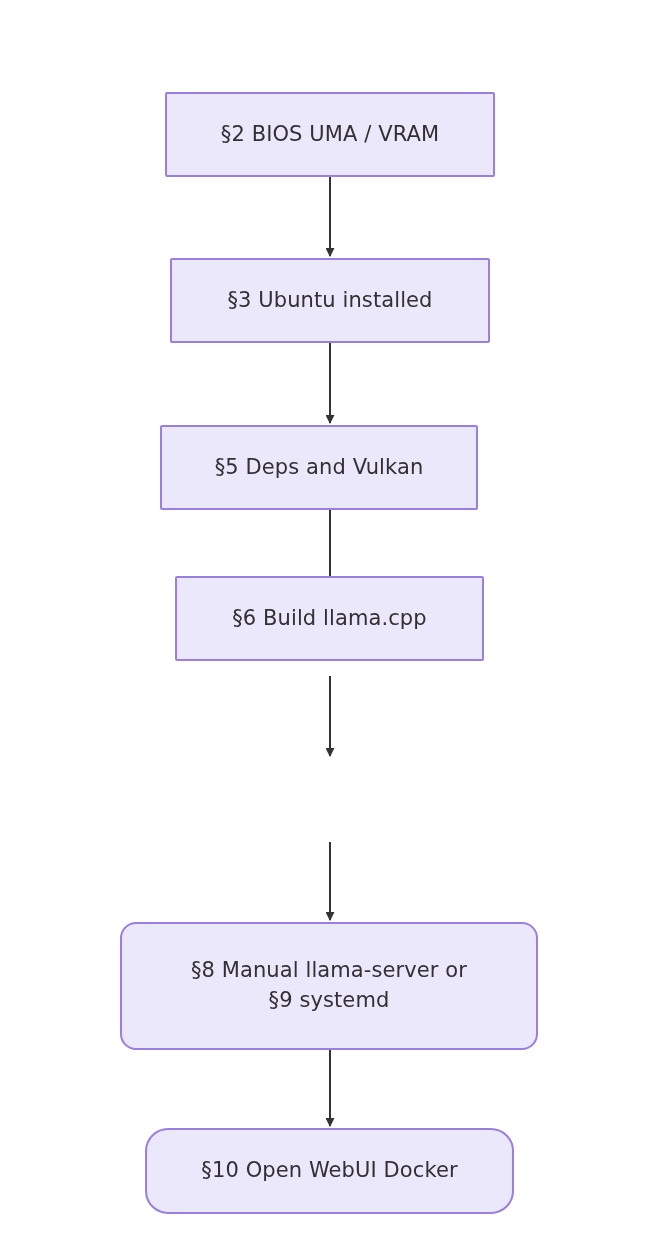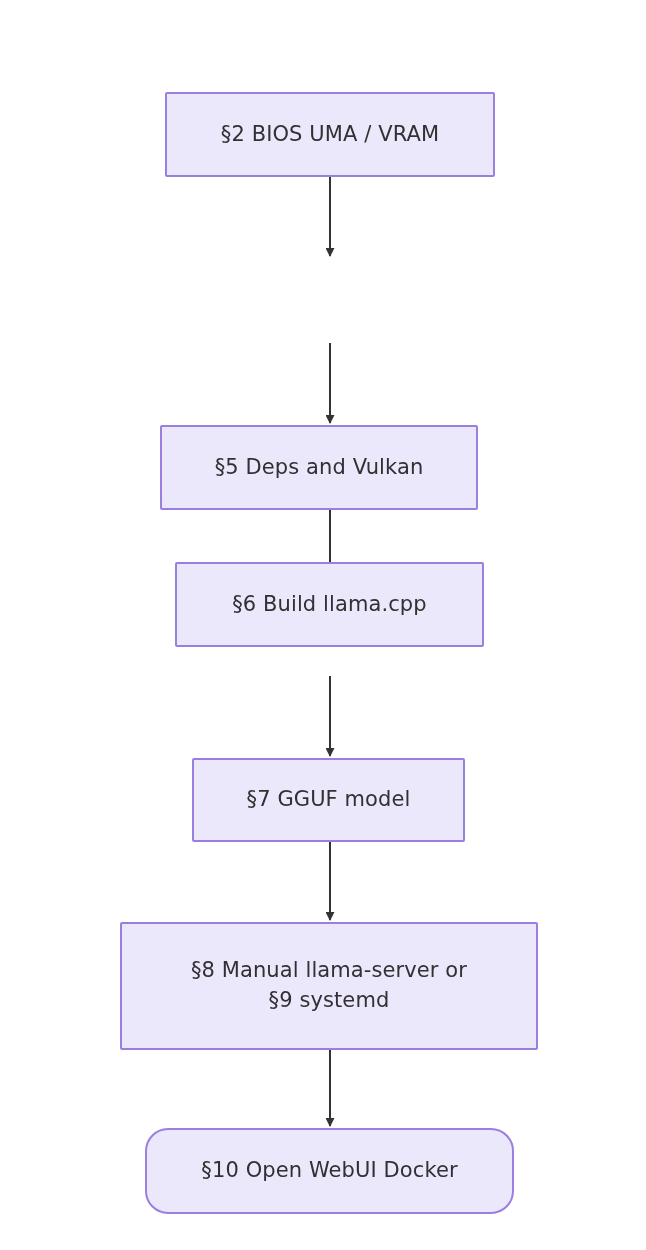--- a/index.html
+++ b/index.html
@@ -67,34 +67,34 @@
         <line x1="330" y1="648" x2="330" y2="728" stroke="#333333" stroke-width="2" marker-end="url(#arrowhead)"></line>
         <line x1="330" y1="814" x2="330" y2="892" stroke="#333333" stroke-width="2" marker-end="url(#arrowhead)"></line>
         <line x1="330" y1="1022" x2="330" y2="1098" stroke="#333333" stroke-width="2" marker-end="url(#arrowhead)"></line>
       </g>
   </svg>
 
   <div class="node" style="left: 165px; top: 64px; width: 330px; height: 85px;">
     <span class="node-label">§2 BIOS UMA / VRAM</span>
   </div>
 
+  <div class="node" style="left: 170px; top: 230px; width: 320px; height: 85px;">
+    <span class="node-label">§3 Ubuntu installed</span>
+  </div>
 
   <div class="node" style="left: 160px; top: 397px; width: 318px; height: 85px;">
     <span class="node-label">§5 Deps and Vulkan</span>
   </div>
 
-  <div class="node" style="left: 175px; top: 534px; width: 309px; height: 85px;">
+  <div class="node" style="left: 175px; top: 548px; width: 309px; height: 85px;">
     <span class="node-label">§6 Build llama.cpp</span>
   </div>
 
-  <div class="node" style="left: 192px; top: 730px; width: 273px; height: 84px;">
-    <span class="node-label">§7 GGUF model</span>
-  </div>
 
-  <div class="node" style="left: 120px; top: 894px; width: 418px; height: 128px;">
+  <div class="node" style="left: 120px; top: 894px; width: 418px; height: 128px; border-radius: 16px;">
     <span class="node-label">§8 Manual llama-server or
 §9 systemd</span>
   </div>
 
   <div class="node" style="left: 145px; top: 1100px; width: 369px; height: 86px; border-radius: 23px;">
     <span class="node-label">§10 Open WebUI Docker</span>
   </div>
 
 </div>
 

